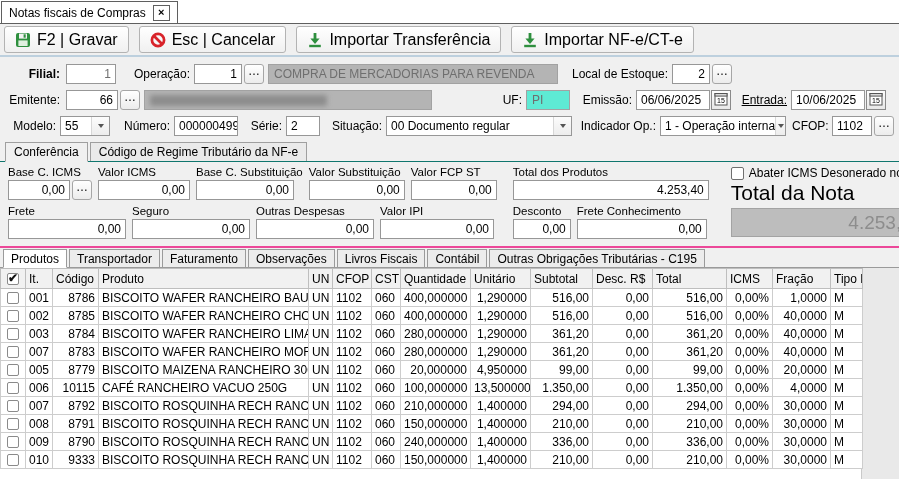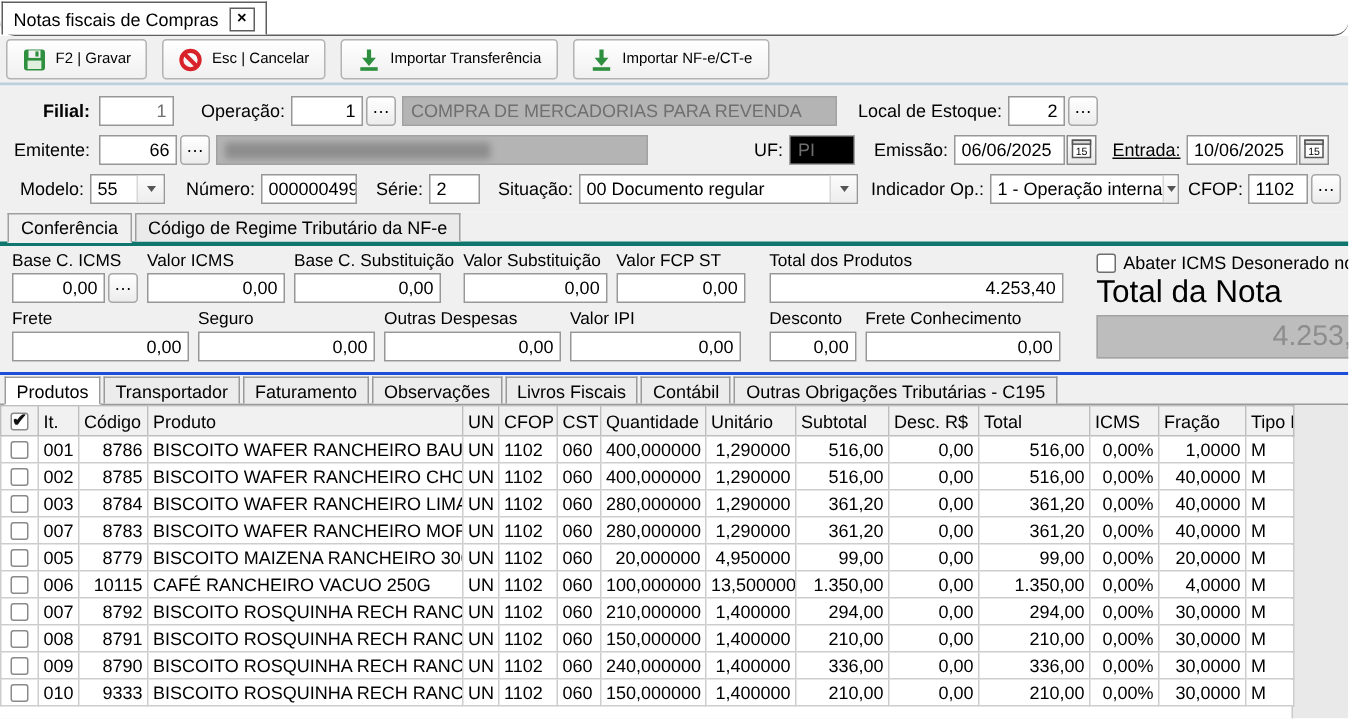--- a/index.html
+++ b/index.html
@@ -1,63 +1,63 @@
 <!DOCTYPE html>
 <html><head>
 <meta charset="utf-8">
 <style>
   html,body{margin:0;padding:0;background:#ffffff;}
   .app{width:899px;height:479px;position:relative;overflow:hidden;background:#fff;
        font-family:"Liberation Sans",sans-serif;font-size:12px;color:#000;}
 
   
-  .tabbar{height:23px;background:#fff;border-bottom:1px solid #5f5f5f;display:flex;align-items:flex-end;border-radius:10px;}
+  .tabbar{height:23px;background:#fff;border-bottom:1px solid #5f5f5f;display:flex;align-items:flex-end;}
   .wtab{display:flex;align-items:center;gap:7px;border:1px solid #5f5f5f;border-bottom:none;
         background:#fff;padding:0 7px;height:22px;box-sizing:border-box;margin-left:1px;}
   .wtab-close{width:15px;height:14px;border:1px solid #5f5f5f;display:flex;align-items:center;
         justify-content:center;font-size:11px;font-weight:bold;line-height:1;background:#fff;cursor:default;}
 
   
   .toolbar{height:33px;background:#f0f0f0;border-bottom:2px solid #bdd0de;display:flex;align-items:center;
         gap:10px;padding:0 4px;box-sizing:border-box;}
   .tb-btn{height:25px;background:linear-gradient(#ffffff,#f0f0f0);border:1px solid #b3b3b3;border-radius:3px;
-        display:flex;align-items:center;gap:6px;padding:0 10px;font-size:10px;cursor:default;}
+        display:flex;align-items:center;gap:6px;padding:0 10px;font-size:16px;cursor:default;}
   .tb-btn svg{display:block;}
 
   
   .form{background:#f0f0f0;padding:6px 0 4px 0;}
   .frow{display:flex;align-items:center;height:22px;margin-bottom:4px;}
   .lbl{text-align:right;white-space:nowrap;}
   .inp{height:20px;box-sizing:border-box;border:1px solid #979797;background:#fff;display:flex;
        align-items:center;padding:0 4px;white-space:nowrap;overflow:hidden;}
   .inp.num{justify-content:flex-end;}
   .ro{height:20px;box-sizing:border-box;border:1px solid #a2a2a2;background:#b4b4b4;color:#6f6f6f;
       display:flex;align-items:center;padding:0 5px;overflow:hidden;white-space:nowrap;}
-  .ro.lt{background:#000000;color:#6f6f6f;}
+  .ro.lt{background:#5eead4;color:#6f6f6f;}
   .redacted{height:11px;width:64%;background:#8d8d8d;filter:blur(2.5px);border-radius:2px;}
   .browse{width:20px;height:20px;box-sizing:border-box;border:1px solid #a6a6a6;border-radius:3px;
       background:linear-gradient(#fff,#ececec);display:flex;align-items:center;justify-content:center;
       font-size:12px;line-height:6px;padding-bottom:6px;margin-left:2px;cursor:default;}
   .calbtn{width:20px;height:20px;box-sizing:border-box;border:1px solid #8a8a8a;
       background:linear-gradient(#fdfdfd,#e8e8e8);display:flex;align-items:center;justify-content:center;
       margin-left:1px;cursor:default;}
   .select{height:20px;box-sizing:border-box;border:1px solid #979797;background:#fff;display:flex;
       align-items:center;justify-content:space-between;padding-left:4px;white-space:nowrap;overflow:hidden;}
   .dd{width:17px;align-self:stretch;display:flex;align-items:center;justify-content:center;
       border-left:1px solid #d7d7d7;background:linear-gradient(#fcfcfc,#ededed);}
   .dd i{display:block;width:0;height:0;border-left:3.5px solid transparent;border-right:3.5px solid transparent;
       border-top:4.5px solid #555;}
 
   
-  .ctab-strip{background:#f0f0f0;display:flex;align-items:flex-end;height:20px;border-bottom:3px solid #0f766e;padding-left:5px;}
+  .ctab-strip{background:#f0f0f0;display:flex;align-items:flex-end;height:20px;border-bottom:1px solid #0f766e;padding-left:5px;}
   .ctab{padding:0 8px;border:1px solid #9f9f9f;border-bottom:none;margin-right:2px;background:#eaeaea;
       height:19px;display:flex;align-items:center;box-sizing:border-box;cursor:default;white-space:nowrap;}
   .ctab.active{background:#f0f0f0;margin-bottom:-1px;height:20px;border-bottom:1px solid #f0f0f0;}
 
-  .totals{background:#f0f0f0;border-bottom:2px solid #1d4ed8;display:flex;height:86px;box-sizing:border-box;
+  .totals{background:#f0f0f0;border-bottom:2px solid #ec4899;display:flex;height:86px;box-sizing:border-box;
       padding:4px 6px 6px 8px;}
   .fieldrow{display:flex;gap:6px;margin-bottom:5px;}
   .field{display:flex;flex-direction:column;}
   .flabel{font-size:11.5px;margin-bottom:2px;white-space:nowrap;}
   .fval{height:20px;box-sizing:border-box;border:1px solid #979797;background:#fff;text-align:right;
       padding:0 4px;line-height:18px;}
   .fval-row{display:flex;}
   .vsep{width:1px;background:#b0b0b0;margin-left:10px;margin-right:6px;}
   .t-mid{width:196px;display:flex;flex-direction:column;}
   .t-right{flex:1;margin-left:6px;display:flex;flex-direction:column;}

